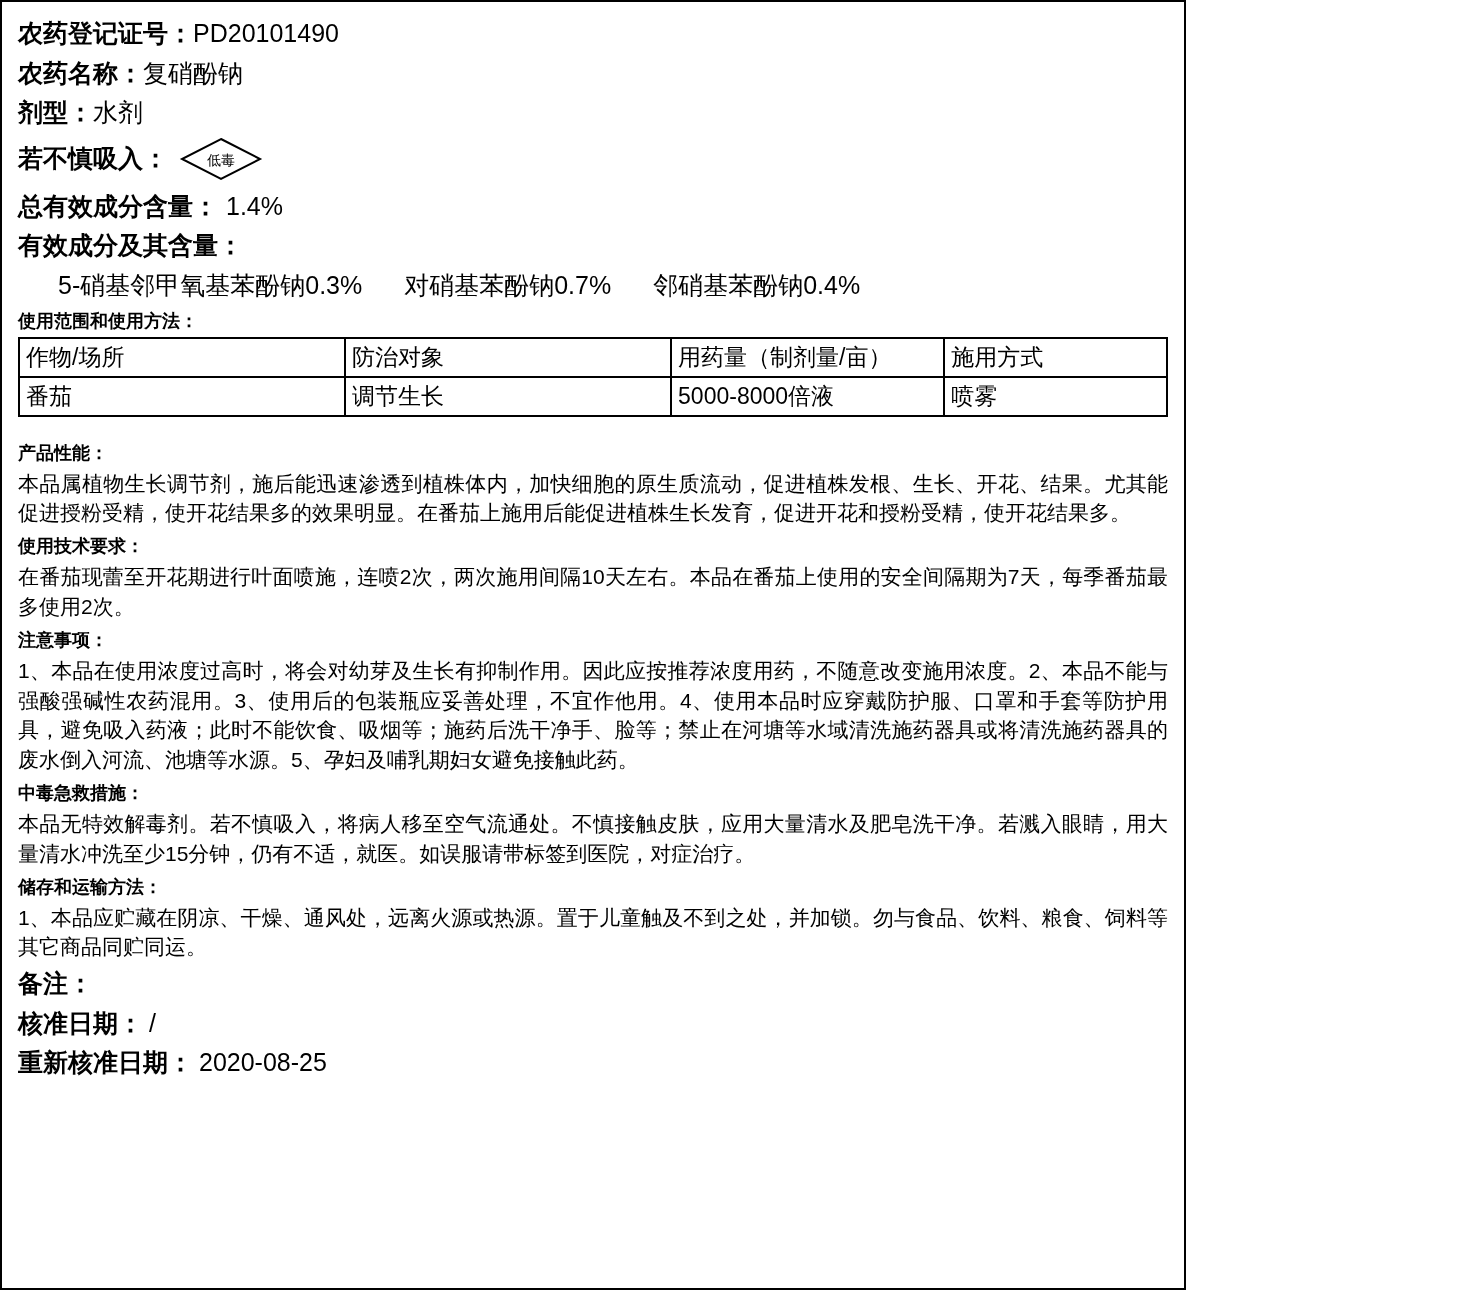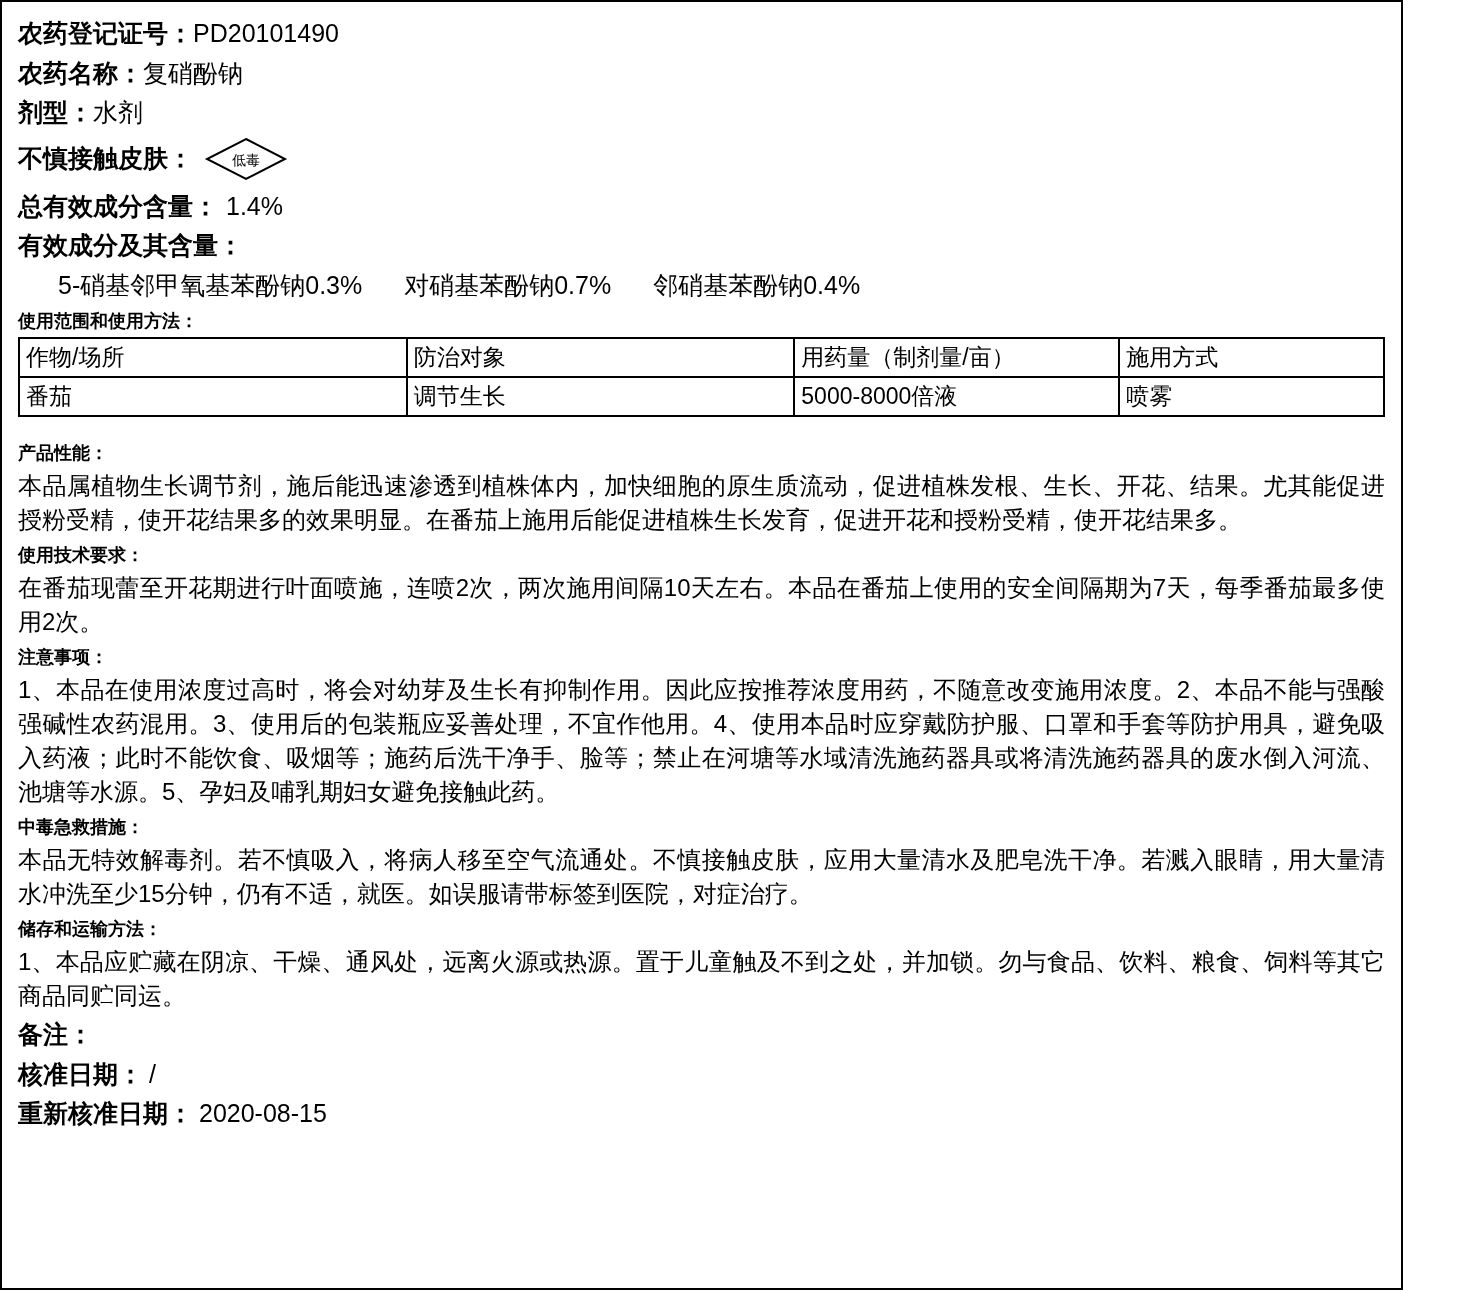--- a/index.html
+++ b/index.html
@@ -5,21 +5,21 @@
   html, body {
     margin: 0;
     padding: 0;
     background: #ffffff;
   }
   body {
     font-family: "Liberation Sans", "DejaVu Sans", sans-serif;
     color: #000000;
   }
   .page {
-    width: 1403px;
+    width: 1186px;
     min-height: 1290px;
     box-sizing: border-box;
     border: 2px solid #000000;
     padding: 14px 16px 10px 16px;
     background: #ffffff;
   }
   .line {
     font-size: 25px;
     line-height: 1.42;
     margin: 0 0 4px 0;
@@ -54,21 +54,21 @@
   .ing-item {
     display: inline-block;
     margin-right: 42px;
   }
   .section-head {
     font-size: 18px;
     font-weight: bold;
     margin: 6px 0 4px 0;
   }
   .para {
-    font-size: 24px;
+    font-size: 21px;
     line-height: 1.42;
     margin: 0 0 4px 0;
     text-align: justify;
   }
   table.usage {
     border-collapse: collapse;
     width: 100%;
     margin: 2px 0 24px 0;
     table-layout: fixed;
   }
@@ -105,21 +105,21 @@
 
   <div class="line">
     <span class="label">农药名称：</span><span class="value">复硝酚钠</span>
   </div>
 
   <div class="line">
     <span class="label">剂型：</span><span class="value">水剂</span>
   </div>
 
   <div class="tox-row">
-    <span class="label" style="font-size:25px;">不慎接触皮肤：</span>
+    <span class="label" style="font-size:25px;">若不慎吸入：</span>
     <span class="tox-mark">
       <svg width="86" height="48" viewBox="0 0 86 48">
         <polygon points="43,4 82,24 43,44 4,24" fill="#ffffff" stroke="#000000" stroke-width="2"></polygon>
         <text x="43" y="30" font-size="14" font-family="Liberation Sans, sans-serif" text-anchor="middle" fill="#000000">低毒</text>
       </svg>
     </span>
   </div>
 
   <div class="line">
     <span class="label">总有效成分含量：</span><span class="value" style="padding-left:8px;">1.4%</span>
@@ -178,16 +178,16 @@
 
   <div class="tail-line">
     <span class="label">备注：</span><span class="value"></span>
   </div>
 
   <div class="tail-line">
     <span class="label">核准日期：</span><span class="value">/</span>
   </div>
 
   <div class="tail-line">
-    <span class="label">重新核准日期：</span><span class="value">2020-08-15</span>
+    <span class="label">重新核准日期：</span><span class="value">2020-08-25</span>
   </div>
 
 </div>
 
 </body></html>

